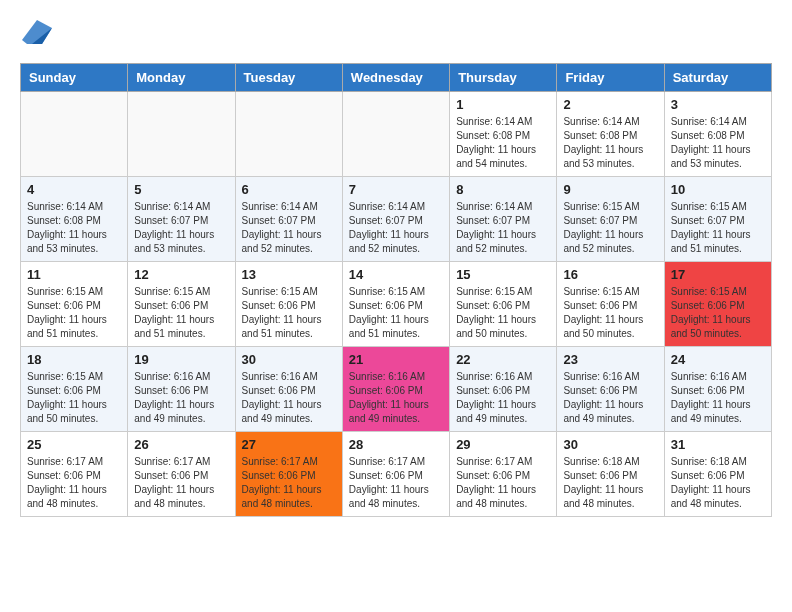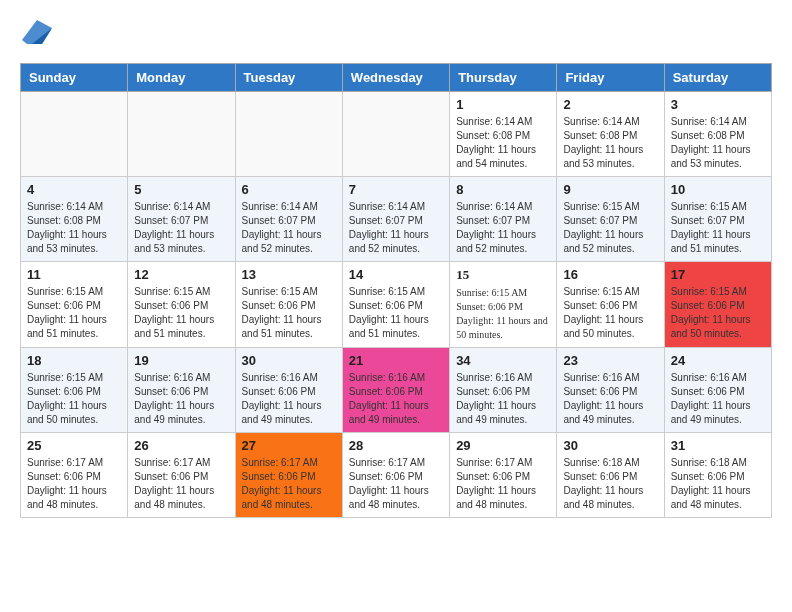--- a/index.html
+++ b/index.html
@@ -175,21 +175,21 @@
           <div class="day-info">Sunrise: 6:15 AM<br>Sunset: 6:06 PM<br>Daylight: 11 hours and 51 minutes.</div>
         </td>
         <td style="background: rgb(255, 255, 255);">
           <div class="day-num">13</div>
           <div class="day-info">Sunrise: 6:15 AM<br>Sunset: 6:06 PM<br>Daylight: 11 hours and 51 minutes.</div>
         </td>
         <td style="background: rgb(255, 255, 255);">
           <div class="day-num">14</div>
           <div class="day-info">Sunrise: 6:15 AM<br>Sunset: 6:06 PM<br>Daylight: 11 hours and 51 minutes.</div>
         </td>
-        <td style="background: rgb(255, 255, 255); font-family: Liberation Serif, serif;">
+        <td style="background: rgb(255, 255, 255);">
           <div class="day-num">15</div>
           <div class="day-info">Sunrise: 6:15 AM<br>Sunset: 6:06 PM<br>Daylight: 11 hours and 50 minutes.</div>
         </td>
         <td style="background: rgb(255, 255, 255);">
           <div class="day-num">16</div>
           <div class="day-info">Sunrise: 6:15 AM<br>Sunset: 6:06 PM<br>Daylight: 11 hours and 50 minutes.</div>
         </td>
         <td style="background: #ef4444;">
           <div class="day-num">17</div>
           <div class="day-info">Sunrise: 6:15 AM<br>Sunset: 6:06 PM<br>Daylight: 11 hours and 50 minutes.</div>
@@ -206,21 +206,21 @@
         </td>
         <td style="background: rgb(240, 245, 251);">
           <div class="day-num">30</div>
           <div class="day-info">Sunrise: 6:16 AM<br>Sunset: 6:06 PM<br>Daylight: 11 hours and 49 minutes.</div>
         </td>
         <td style="background: #ec4899; margin-left: 18px;">
           <div class="day-num">21</div>
           <div class="day-info">Sunrise: 6:16 AM<br>Sunset: 6:06 PM<br>Daylight: 11 hours and 49 minutes.</div>
         </td>
         <td style="background: rgb(240, 245, 251);">
-          <div class="day-num">34</div>
+          <div class="day-num">22</div>
           <div class="day-info">Sunrise: 6:16 AM<br>Sunset: 6:06 PM<br>Daylight: 11 hours and 49 minutes.</div>
         </td>
         <td style="background: rgb(240, 245, 251);">
           <div class="day-num">23</div>
           <div class="day-info">Sunrise: 6:16 AM<br>Sunset: 6:06 PM<br>Daylight: 11 hours and 49 minutes.</div>
         </td>
         <td style="background: rgb(240, 245, 251);">
           <div class="day-num">24</div>
           <div class="day-info">Sunrise: 6:16 AM<br>Sunset: 6:06 PM<br>Daylight: 11 hours and 49 minutes.</div>
         </td>

